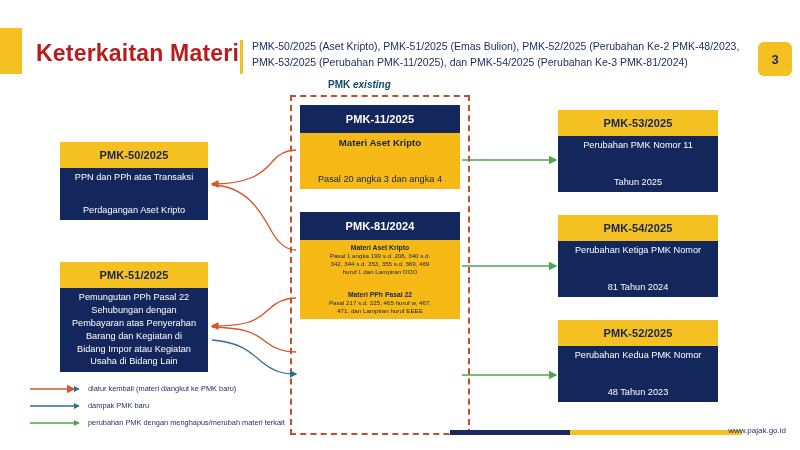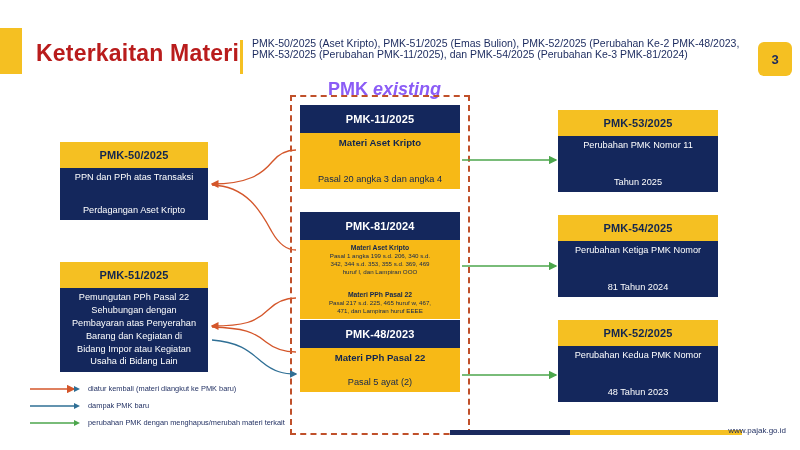--- a/index.html
+++ b/index.html
@@ -30,37 +30,37 @@
   }
   .hdr-divider {
     position: absolute; left: 240px; top: 40px;
     width: 3px; height: 34px;
     background: #f5c022;
   }
   .hdr-sub {
     position: absolute; left: 252px; top: 38px;
     width: 500px;
     font-size: 10.5px;
-    line-height: 11px;
+    line-height: 16px;
     color: #1b2a5e;
     font-weight: normal;
   }
   .page-badge {
     position: absolute; right: 8px; top: 42px;
     width: 34px; height: 34px;
     background: #f5c022;
     border-radius: 6px;
     display: flex; align-items: center; justify-content: center;
     font-size: 13px; font-weight: bold; color: #1b2a5e;
   }
 
   
   .pmk-existing-label {
     position: absolute; left: 328px; top: 79px;
-    font-size: 18px; font-weight: bold; color: #8b5cf6;
+    font-size: 10px; font-weight: bold; color: #0c4a6e;
     white-space: nowrap;
   }
   .pmk-existing-label i { font-style: italic; }
   .dashed-box {
     position: absolute;
     left: 290px; top: 95px;
     width: 180px; height: 340px;
     border: 2.4px dashed #c0502a;
     box-sizing: border-box;
     background: transparent;
@@ -225,27 +225,20 @@
         <div class="tiny">huruf l, dan Lampiran OOO</div>
       </div>
       <div class="grp">
         <div class="tiny t">Materi PPh Pasal 22</div>
         <div class="tiny">Pasal 217 s.d. 225, 465 huruf w, 467,</div>
         <div class="tiny">471, dan Lampiran huruf EEEE</div>
       </div>
     </div>
   </div>
 
-  <div class="card nc" id="card-pmk48">
-    <div class="cap">PMK-48/2023</div>
-    <div class="body" style="height:44px">
-      <div class="ttl big">Materi PPh Pasal 22</div>
-      <div class="sub big">Pasal 5 ayat (2)</div>
-    </div>
-  </div>
 
   <div class="card yc" id="card-pmk53">
     <div class="cap">PMK-53/2025</div>
     <div class="body" style="height:56px">
       <div class="sub big">Perubahan PMK Nomor 11</div>
       <div class="sub big">Tahun 2025</div>
     </div>
   </div>
 
   <div class="card yc" id="card-pmk54">

